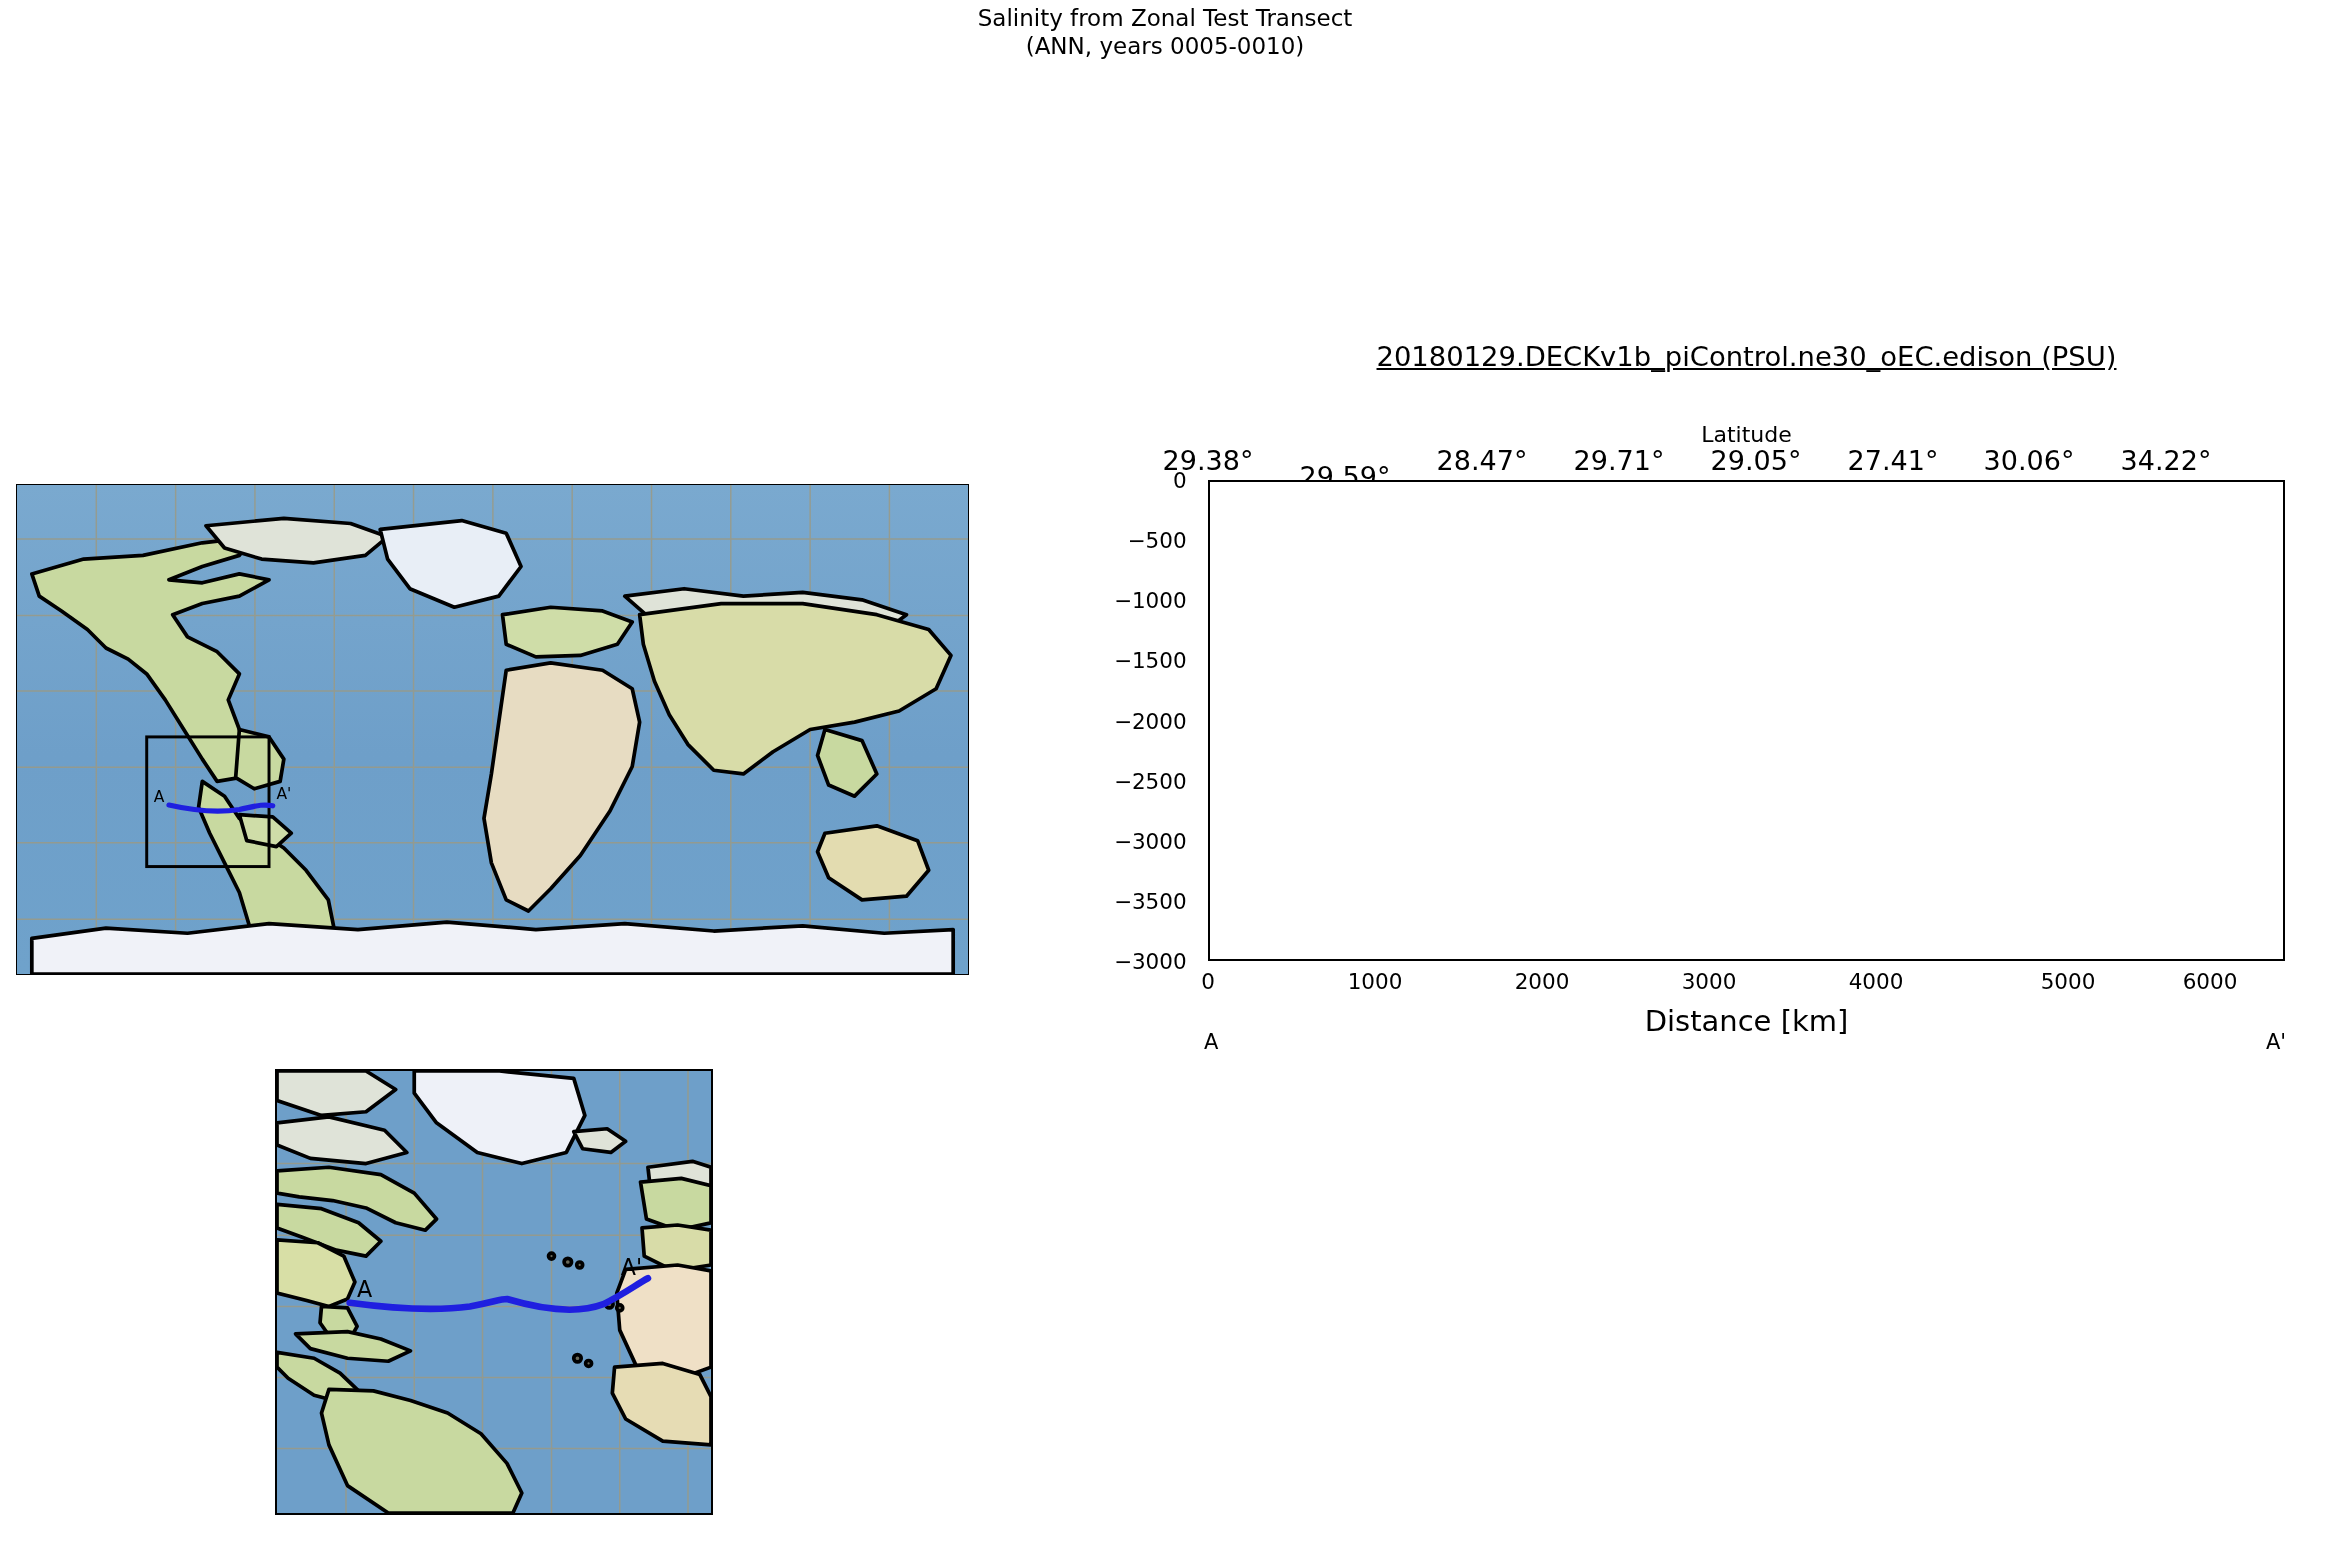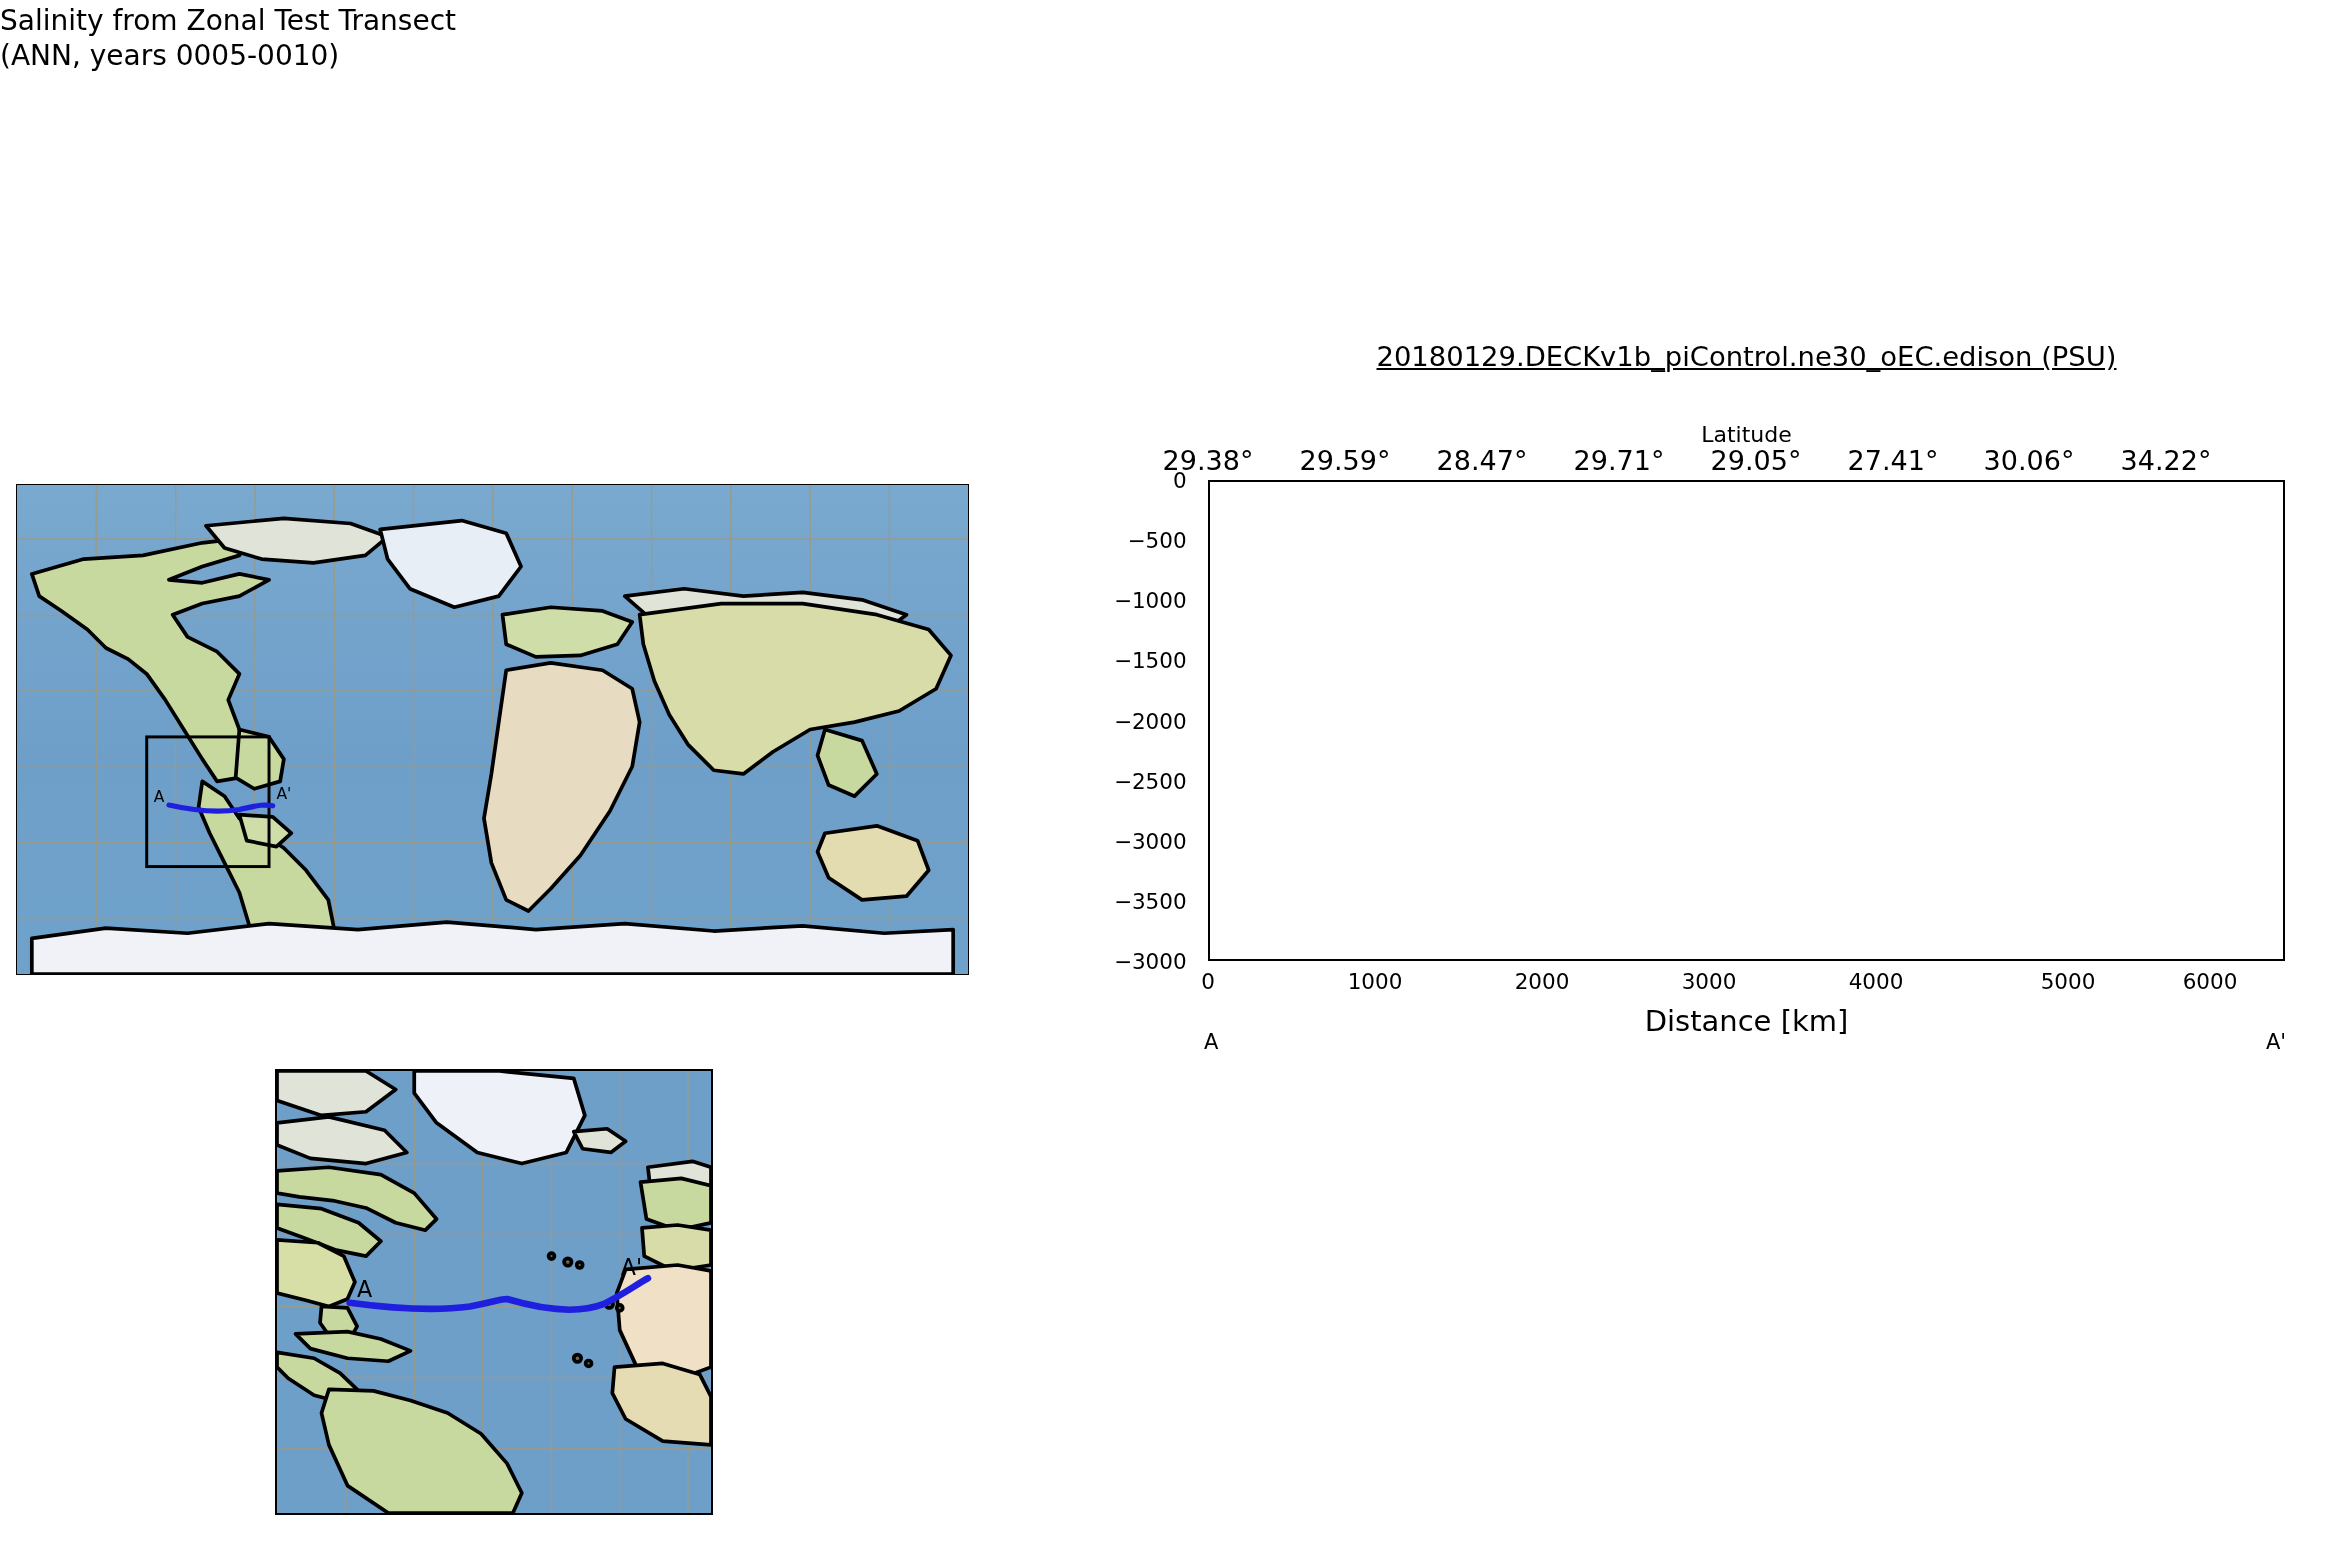--- a/index.html
+++ b/index.html
@@ -1,20 +1,20 @@
 <!DOCTYPE html>
 <html style="font-size:12px"><head>
 <meta charset="utf-8">
 <style>
   html,body{margin:0;padding:0;background:#ffffff;}
   body{width:2330px;height:1561px;position:relative;overflow:hidden;
        font-family:"DejaVu Sans","Liberation Sans",sans-serif;color:#000;}
 
-  .fig-title{position:absolute;left:0;top:4.4px;width:2330px;text-align:left;
-             font-size:28px;line-height:1.22;white-space:pre-line;}
+  .fig-title{position:absolute;left:0;top:4.4px;width:2330px;text-align:center;
+             font-size:23px;line-height:1.22;white-space:pre-line;}
 
   
   #world-map{position:absolute;left:15.6px;top:484px;width:951px;height:489px;
              border:1.5px solid #000;overflow:hidden;background:#6e9fc9;}
   #zoom-map{position:absolute;left:275px;top:1069px;width:434px;height:442px;
             border:2.2px solid #000;overflow:hidden;background:#6e9fc9;}
   .mapsvg{position:absolute;left:0;top:0;width:100%;height:100%;display:block;}
 
   
   #transect-panel{position:absolute;left:1208px;top:480px;width:1077px;height:481px;}
@@ -177,21 +177,21 @@
     <text x="108" y="305" font-size="30" fill="#000">A</text>
     <text x="492" y="276" font-size="30" fill="#000" text-anchor="end">A'</text>
   </svg>
 </div>
 
 <div class="sub-title">20180129.DECKv1b_piControl.ne30_oEC.edison (PSU)</div>
 
 <div class="lat-axis-label">Latitude</div>
 <div class="lat-ticks" id="lat-ticks">
     <span style="left: 0px; top: 0px;">29.38°</span>
-    <span style="left: 137px; top: 0px; text-align: right;">29.59°</span>
+    <span style="left: 137px; top: 16px; text-align: right;">29.59°</span>
     <span style="left: 274px; top: 0px;">28.47°</span>
     <span style="left: 411px; top: 0px;">29.71°</span>
     <span style="left: 548px; top: 0px;">29.05°</span>
     <span style="left: 685px; top: 0px;">27.41°</span>
     <span style="left: 821px; top: 0px;">30.06°</span>
     <span style="left: 958px; top: 0px;">34.22°</span>
   </div>
 
 <div class="ylabels" id="y-ticks">
     <span style="top: 0px;">0</span>

